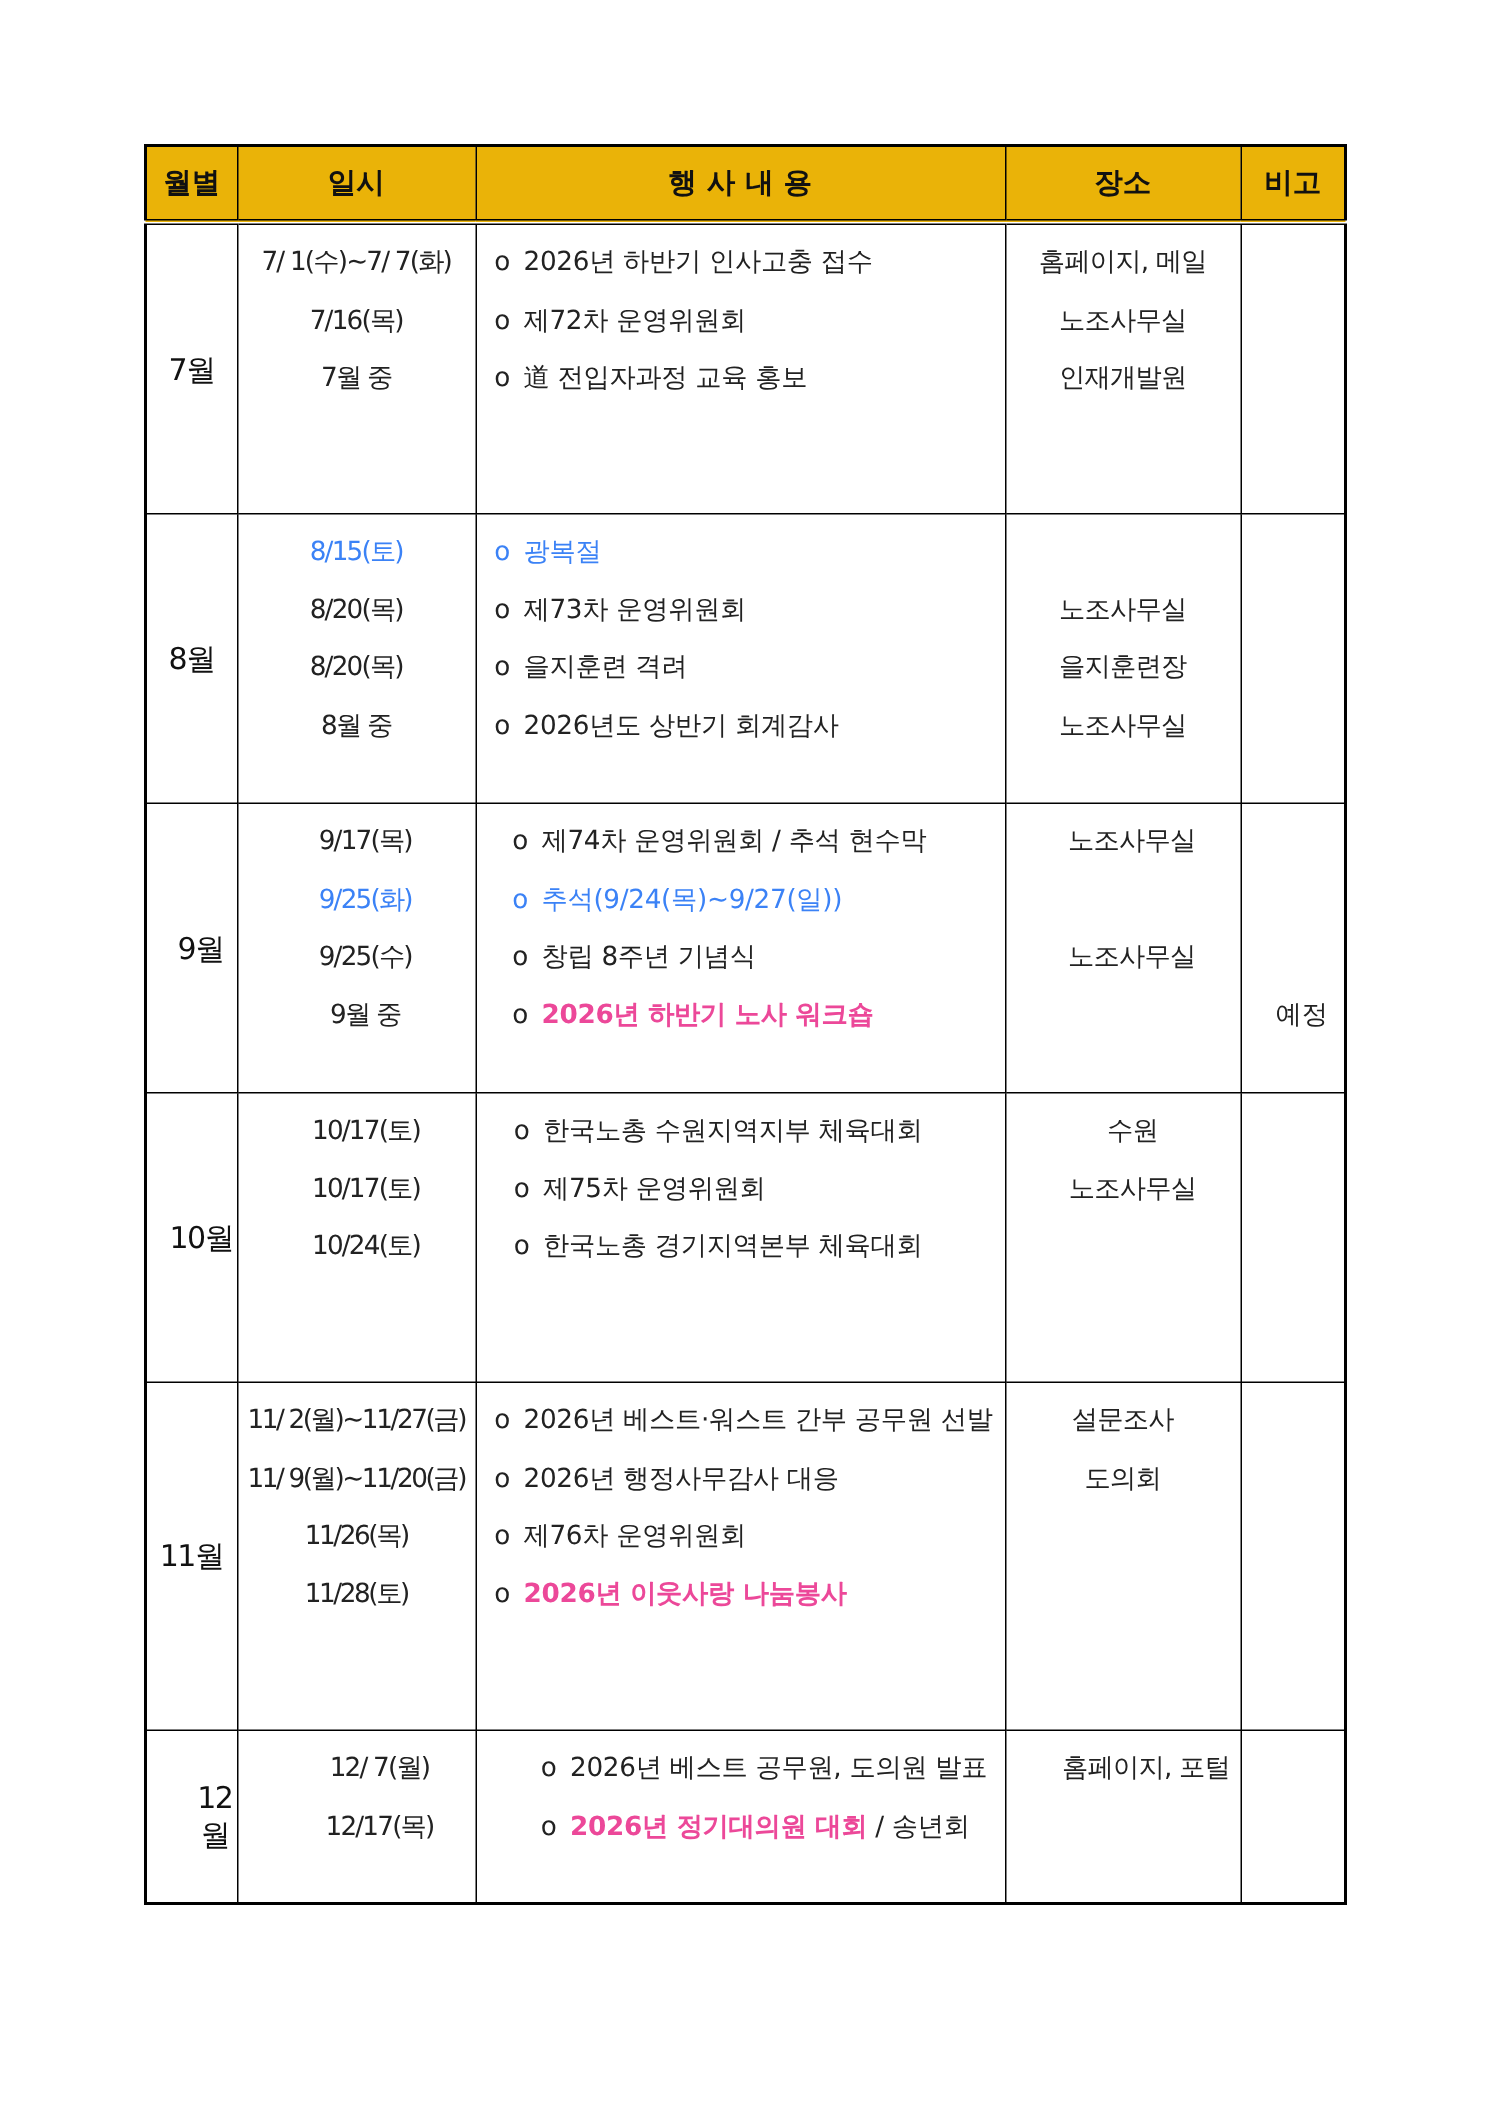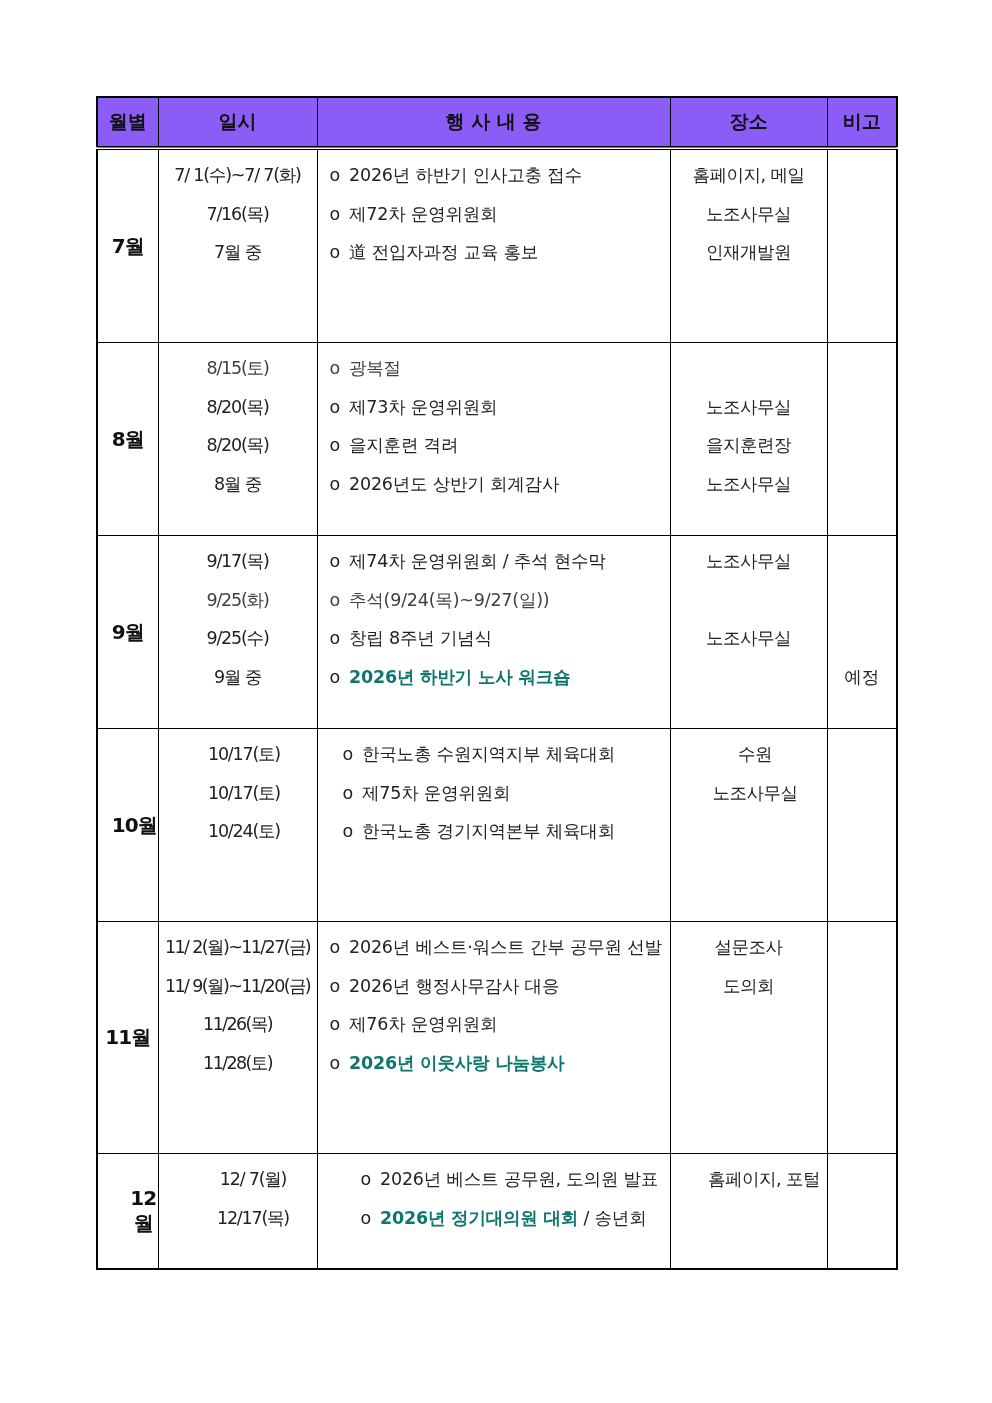--- a/index.html
+++ b/index.html
@@ -23,21 +23,21 @@
       border: 2.5px solid #000;
       table-layout: fixed;
     }
     .schedule col.c-month { width: 61px; }
     .schedule col.c-date { width: 159px; }
     .schedule col.c-event { width: 353px; }
     .schedule col.c-place { width: 157px; }
     .schedule col.c-note { width: 70px; }
 
     .schedule th {
-      background: #8b5cf6;
+      background: #eab308;
       height: 48px;
       font-size: 19px;
       font-weight: bold;
       color: #111;
       border-left: 1px solid #000;
       border-right: 1px solid #000;
       border-bottom: 4px double #000;
       text-align: center;
       vertical-align: middle;
       padding: 0;
@@ -46,47 +46,47 @@
 
     .schedule td {
       border: 1px solid #000;
       vertical-align: top;
       padding: 0;
       margin-top: 40px;
     }
     .schedule td.month {
       vertical-align: middle;
       text-align: center;
-      font-weight: bold;
+      font-weight: normal;
       font-size: 20px;
       color: #111;
       letter-spacing: -1px;
     }
     .lines {
       padding-top: 6px;
       font-size: 17.5px;
     }
     .line {
       height: 38.7px;
       line-height: 38.7px;
       white-space: nowrap;
       overflow: visible;
     }
     .date .line { text-align: center; letter-spacing: -1.2px; }
     .date.wide .line { letter-spacing: -1.6px; }
     .place .line { text-align: center; letter-spacing: -0.5px; }
     .note .line { text-align: center; }
     .event .line { padding-left: 12px; letter-spacing: -0.2px; }
     .event .bullet { margin-right: 9px; }
-    .red { color: #404040; }
-    .bold { font-weight: bold; color: #0f766e; }
+    .red { color: #3b82f6; }
+    .bold { font-weight: bold; color: #ec4899; }
 
     tr.r7 td { height: 192px; }
     tr.r8 td { height: 192px; }
-    tr.r9 td { height: 192px; }
+    tr.r9 td { height: 192px; padding-left: 12px; }
     tr.r10 td { height: 192px; padding-left: 13px; }
     tr.r11 td { height: 231px; }
     tr.r12 td { height: 114px; padding-left: 31px; }
   </style>
 </head>
 <body>
 
 <table class="schedule">
   <colgroup>
     <col class="c-month">

